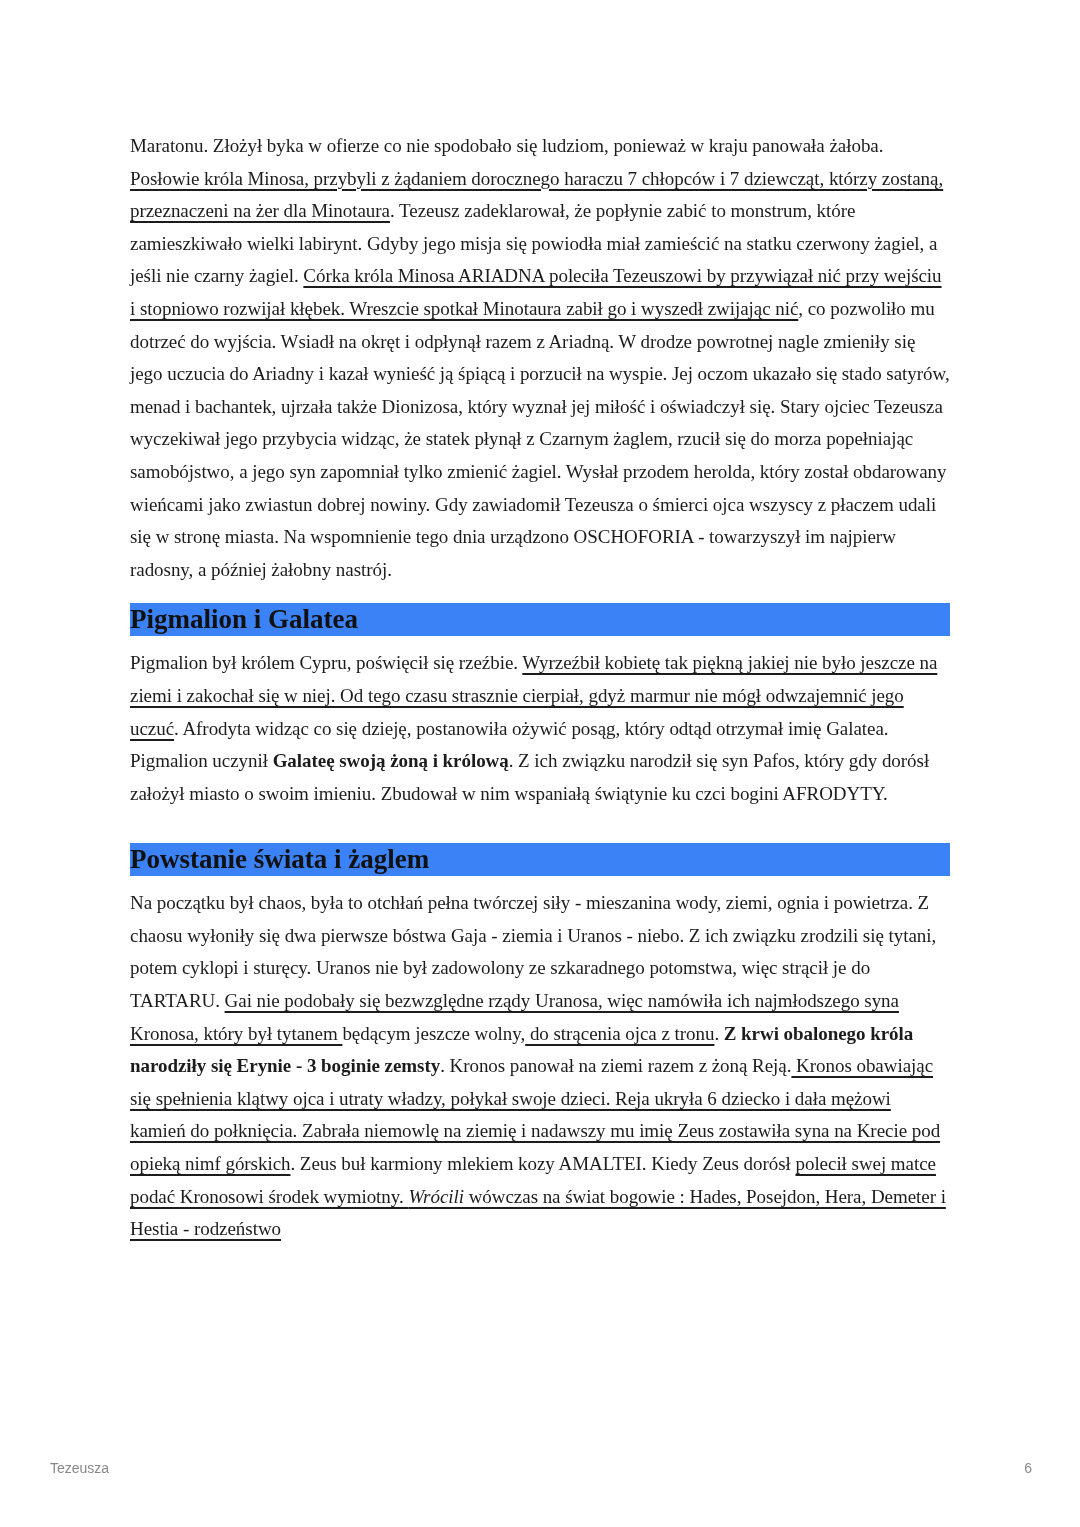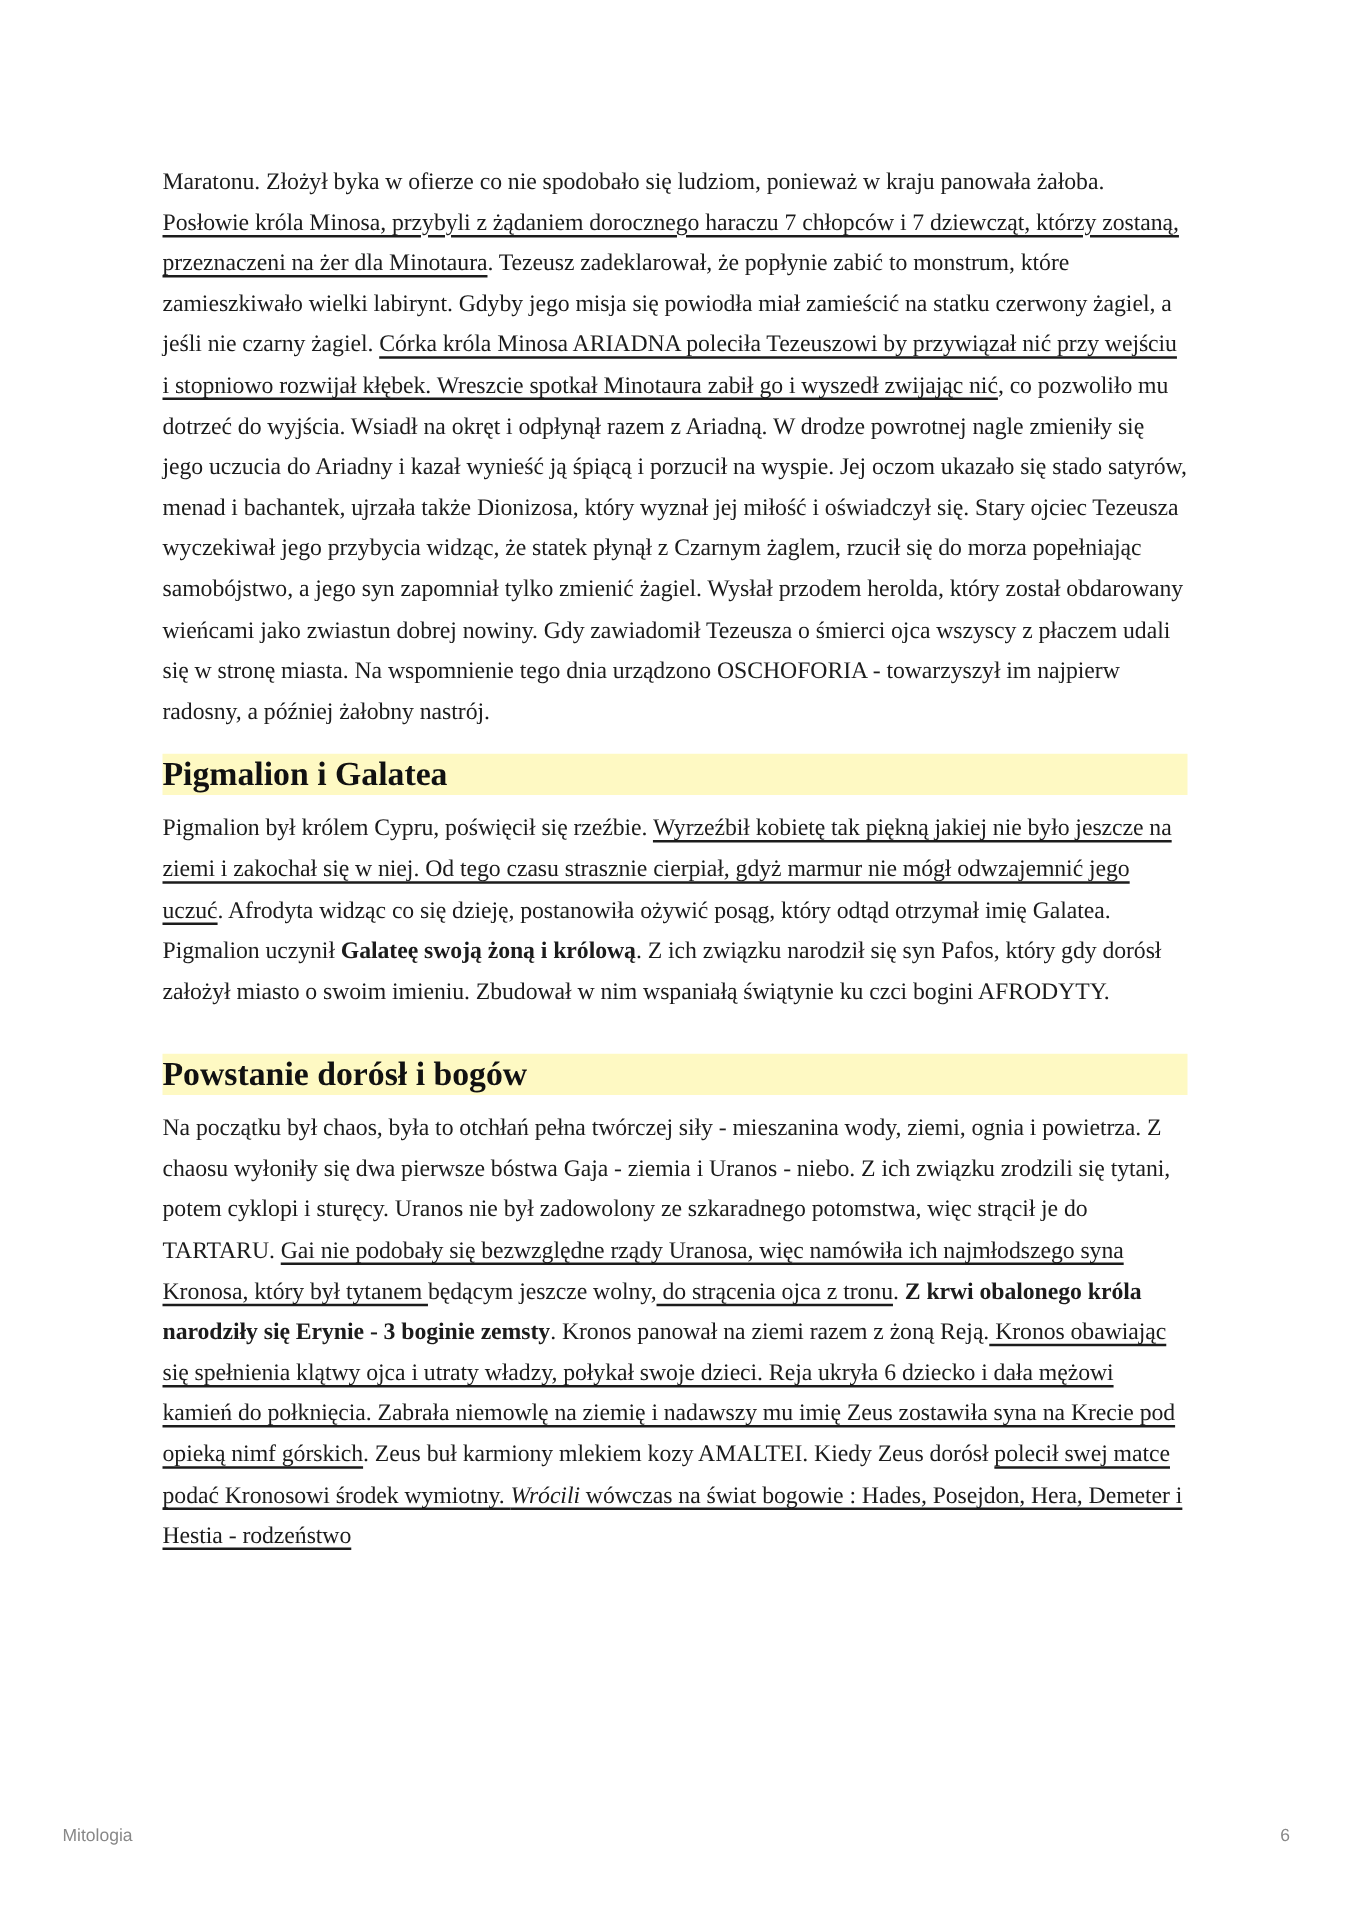--- a/index.html
+++ b/index.html
@@ -27,21 +27,21 @@
       letter-spacing: -0.05px;
     }
     .para .u {
       text-decoration: underline;
       text-decoration-thickness: 1.6px;
       text-underline-offset: 4px;
     }
     .para b { font-weight: bold; }
     .para i { font-style: italic; margin-top: 28px; }
     .section-heading {
-      background: #fef9c3;
+      background: #3b82f6;
       font-size: 27px;
       font-weight: bold;
       line-height: 33px;
       height: 33px;
       color: #111;
       padding-left: 0;
       width: 820px;
     }
     .h1 { margin-top: 17px; margin-bottom: 11px; }
     .h2 { margin-top: 33px; margin-bottom: 11px; }
@@ -64,18 +64,18 @@
   </style>
 </head>
 <body>
 
 <div class="page-content">
   <p class="para">Maratonu. Złożył byka w ofierze co nie spodobało się ludziom, ponieważ w kraju panowała żałoba. <span class="u">Posłowie króla Minosa, przybyli z żądaniem dorocznego haraczu 7 chłopców i 7 dziewcząt, którzy zostaną, przeznaczeni na żer dla Minotaura</span>. Tezeusz zadeklarował, że popłynie zabić to monstrum, które zamieszkiwało wielki labirynt. Gdyby jego misja się powiodła miał zamieścić na statku czerwony żagiel, a jeśli nie czarny żagiel. <span class="u">Córka króla Minosa ARIADNA poleciła Tezeuszowi by przywiązał nić przy wejściu i stopniowo rozwijał kłębek. Wreszcie spotkał Minotaura zabił go i wyszedł zwijając nić</span>, co pozwoliło mu dotrzeć do wyjścia. Wsiadł na okręt i odpłynął razem z Ariadną. W drodze powrotnej nagle zmieniły się jego uczucia do Ariadny i kazał wynieść ją śpiącą i porzucił na wyspie. Jej oczom ukazało się stado satyrów, menad i bachantek, ujrzała także Dionizosa, który wyznał jej miłość i oświadczył się. Stary ojciec Tezeusza wyczekiwał jego przybycia widząc, że statek płynął z Czarnym żaglem, rzucił się do morza popełniając samobójstwo, a jego syn zapomniał tylko zmienić żagiel. Wysłał przodem herolda, który został obdarowany wieńcami jako zwiastun dobrej nowiny. Gdy zawiadomił Tezeusza o śmierci ojca wszyscy z płaczem udali się w stronę miasta. Na wspomnienie tego dnia urządzono OSCHOFORIA - towarzyszył im najpierw radosny, a później żałobny nastrój.</p>
 
   <h2 class="section-heading h1">Pigmalion i Galatea</h2>
   <p class="para">Pigmalion był królem Cypru, poświęcił się rzeźbie. <span class="u">Wyrzeźbił kobietę tak piękną jakiej nie było jeszcze na ziemi i zakochał się w niej. Od tego czasu strasznie cierpiał, gdyż marmur nie mógł odwzajemnić jego uczuć</span>. Afrodyta widząc co się dzieję, postanowiła ożywić posąg, który odtąd otrzymał imię Galatea. Pigmalion uczynił <b>Galateę swoją żoną i królową</b>. Z ich związku narodził się syn Pafos, który gdy dorósł założył miasto o swoim imieniu. Zbudował w nim wspaniałą świątynie ku czci bogini AFRODYTY.</p>
 
-  <h2 class="section-heading h2">Powstanie dorósł i bogów</h2>
+  <h2 class="section-heading h2">Powstanie świata i żaglem</h2>
   <p class="para">Na początku był chaos, była to otchłań pełna twórczej siły - mieszanina wody, ziemi, ognia i powietrza. Z chaosu wyłoniły się dwa pierwsze bóstwa Gaja - ziemia i Uranos - niebo. Z ich związku zrodzili się tytani, potem cyklopi i sturęcy. Uranos nie był zadowolony ze szkaradnego potomstwa, więc strącił je do TARTARU. <span class="u">Gai nie podobały się bezwzględne rządy Uranosa, więc namówiła ich najmłodszego syna Kronosa, który był tytanem </span>będącym jeszcze wolny,<span class="u"> do strącenia ojca z tronu</span>. <b>Z krwi obalonego króla narodziły się Erynie - 3 boginie zemsty</b>. Kronos panował na ziemi razem z żoną Reją.<span class="u"> Kronos obawiając się spełnienia klątwy ojca i utraty władzy, połykał swoje dzieci. Reja ukryła 6 dziecko i dała mężowi kamień do połknięcia. Zabrała niemowlę na ziemię i nadawszy mu imię Zeus zostawiła syna na Krecie pod opieką nimf górskich</span>. Zeus buł karmiony mlekiem kozy AMALTEI. Kiedy Zeus dorósł <span class="u">polecił swej matce podać Kronosowi środek wymiotny. </span><span class="u"><i>Wrócili</i></span><span class="u"> wówczas na świat bogowie : Hades, Posejdon, Hera, Demeter i Hestia - rodzeństwo</span></p>
 </div>
 
-<div class="footer-left">Mitologia</div>
+<div class="footer-left">Tezeusza</div>
 <div class="footer-right">6</div>
 
 </body></html>

